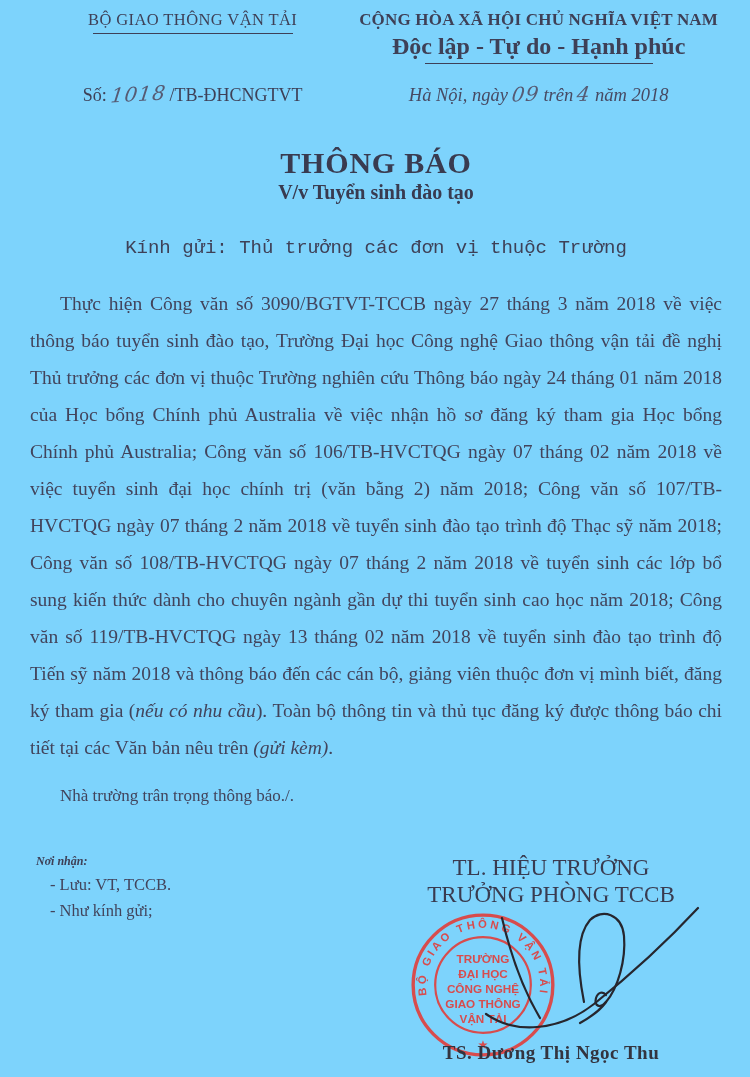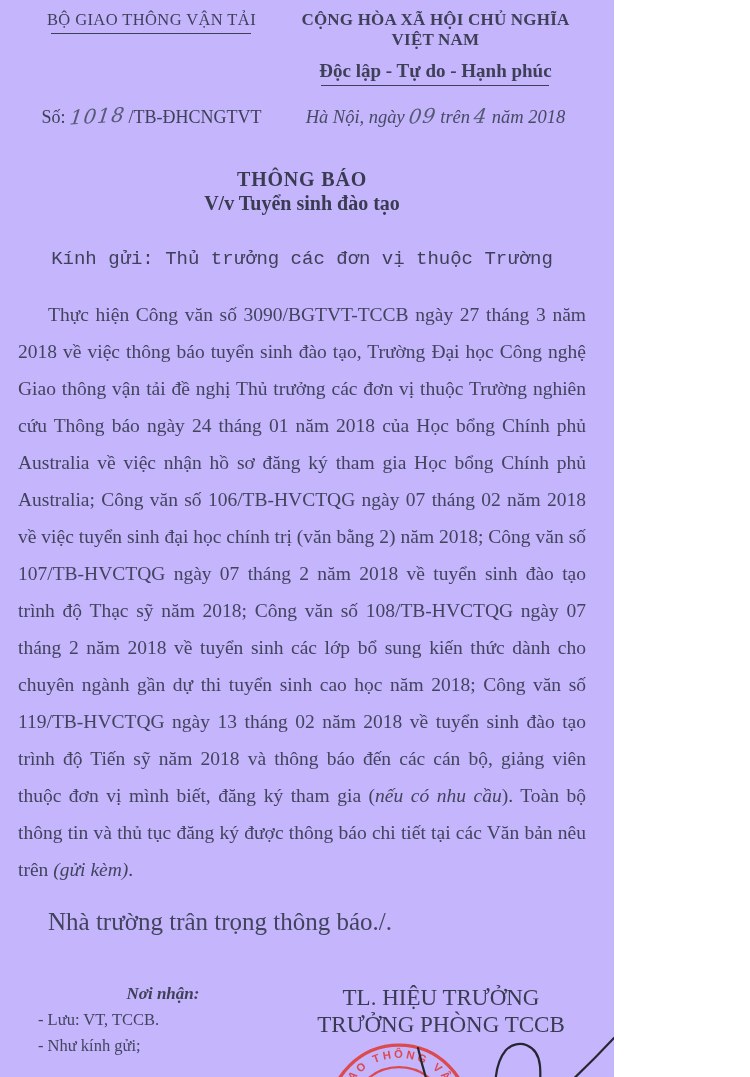--- a/index.html
+++ b/index.html
@@ -1,65 +1,65 @@
 <!DOCTYPE html>
 <html lang="vi"><head>
 <meta charset="utf-8">
 <style>
   html,body{margin:0;padding:0;background:#fff;}
   .page{
     position:relative;
-    width:614px;height:1077px;
+    width:750px;height:1077px;
     box-sizing:border-box;
-    padding:10px 28px 0 18px;
-    background:#c4b5fd;
+    padding:10px 28px 0 30px;
+    background:#7dd3fc;
     font-family:"Liberation Serif","DejaVu Serif",serif;
     color:#3e4057;
     overflow:hidden;
   }
   
   .hdr{display:flex;}
   .hdr-left{width:47%;text-align:center;}
   .hdr-right{width:53%;text-align:center;}
   .hdr-l1{font-size:16.5px;letter-spacing:.4px;}
   .hdr-l2{font-size:17.5px;font-weight:bold;letter-spacing:.2px;margin-top:3px;}
   .hdr-r1{font-size:17px;font-weight:bold;letter-spacing:.2px;}
-  .hdr-r2{font-size:19px;font-weight:bold;margin-top:10px;}
+  .hdr-r2{font-size:24px;font-weight:bold;margin-top:3px;}
   .rule{height:0;border-bottom:1.6px solid #3e4057;margin:3px auto 0 auto;}
   .rule-left{width:200px;}
   .rule-right{width:228px;}
   
   .refrow{display:flex;margin-top:18px;align-items:baseline;}
   .ref{width:47%;text-align:center;font-size:18px;}
   .dateline{width:53%;text-align:center;font-style:italic;font-size:18.5px;color:#474a63;}
   .hand{
     display:inline-block;
     font-family:"DejaVu Serif",serif;
     font-style:italic;
     transform:skewX(-10deg) rotate(-3deg);
     color:#565b74;font-size:20px;margin:0 4px;letter-spacing:1px;
   }
   
-  .title{margin-top:40px;text-align:center;font-size:20px;font-weight:bold;letter-spacing:.8px;color:#393b50;}
+  .title{margin-top:40px;text-align:center;font-size:30px;font-weight:bold;letter-spacing:.8px;color:#393b50;}
   .subtitle{text-align:center;font-size:20px;font-weight:bold;margin-top:1px;color:#393b50;}
   .salutation{margin-top:33px;text-align:center;font-size:19px;font-family:Liberation Mono, monospace;}
   
   .body-par{
     margin-top:26px;
     font-size:19.5px;
     line-height:37px;
     text-align:justify;
     text-indent:30px;
     color:#42445c;
   }
-  .closing{margin-top:4px;font-size:25px;text-indent:30px;color:#42445c;font-family:Liberation Serif, serif;}
+  .closing{margin-top:4px;font-size:17px;text-indent:30px;color:#42445c;font-family:Liberation Serif, serif;}
   
   .footer{display:flex;margin-top:48px;}
   .f-left{width:330px;margin-left:6px;}
-  .noinhan{font-weight:bold;font-style:italic;font-size:17px;text-align:center;}
+  .noinhan{font-weight:bold;font-style:italic;font-size:12px;}
   .recip{font-size:16.5px;margin-top:6px;margin-left:14px;color:#42445c;}
   .f-right{width:330px;margin-left:auto;margin-right:6px;text-align:center;}
   .sig-h1,.sig-h2{font-size:23px;font-weight:normal;color:#393b50;line-height:27px;}
   .sig-area{position:relative;height:128px;overflow:visible;}
   .stamp-svg{position:absolute;left:18px;top:2px;width:158px;height:150px;}
   .sign-svg{position:absolute;left:70px;top:-46px;width:290px;height:175px;z-index:3;}
   .signer{position:relative;z-index:4;font-size:19px;font-weight:bold;color:#33343f;margin-top:6px;letter-spacing:.5px;}
   .stamp-txt{fill:#df4240;font-family:"Liberation Sans","DejaVu Sans",sans-serif;font-weight:bold;}
 </style>
 </head>

